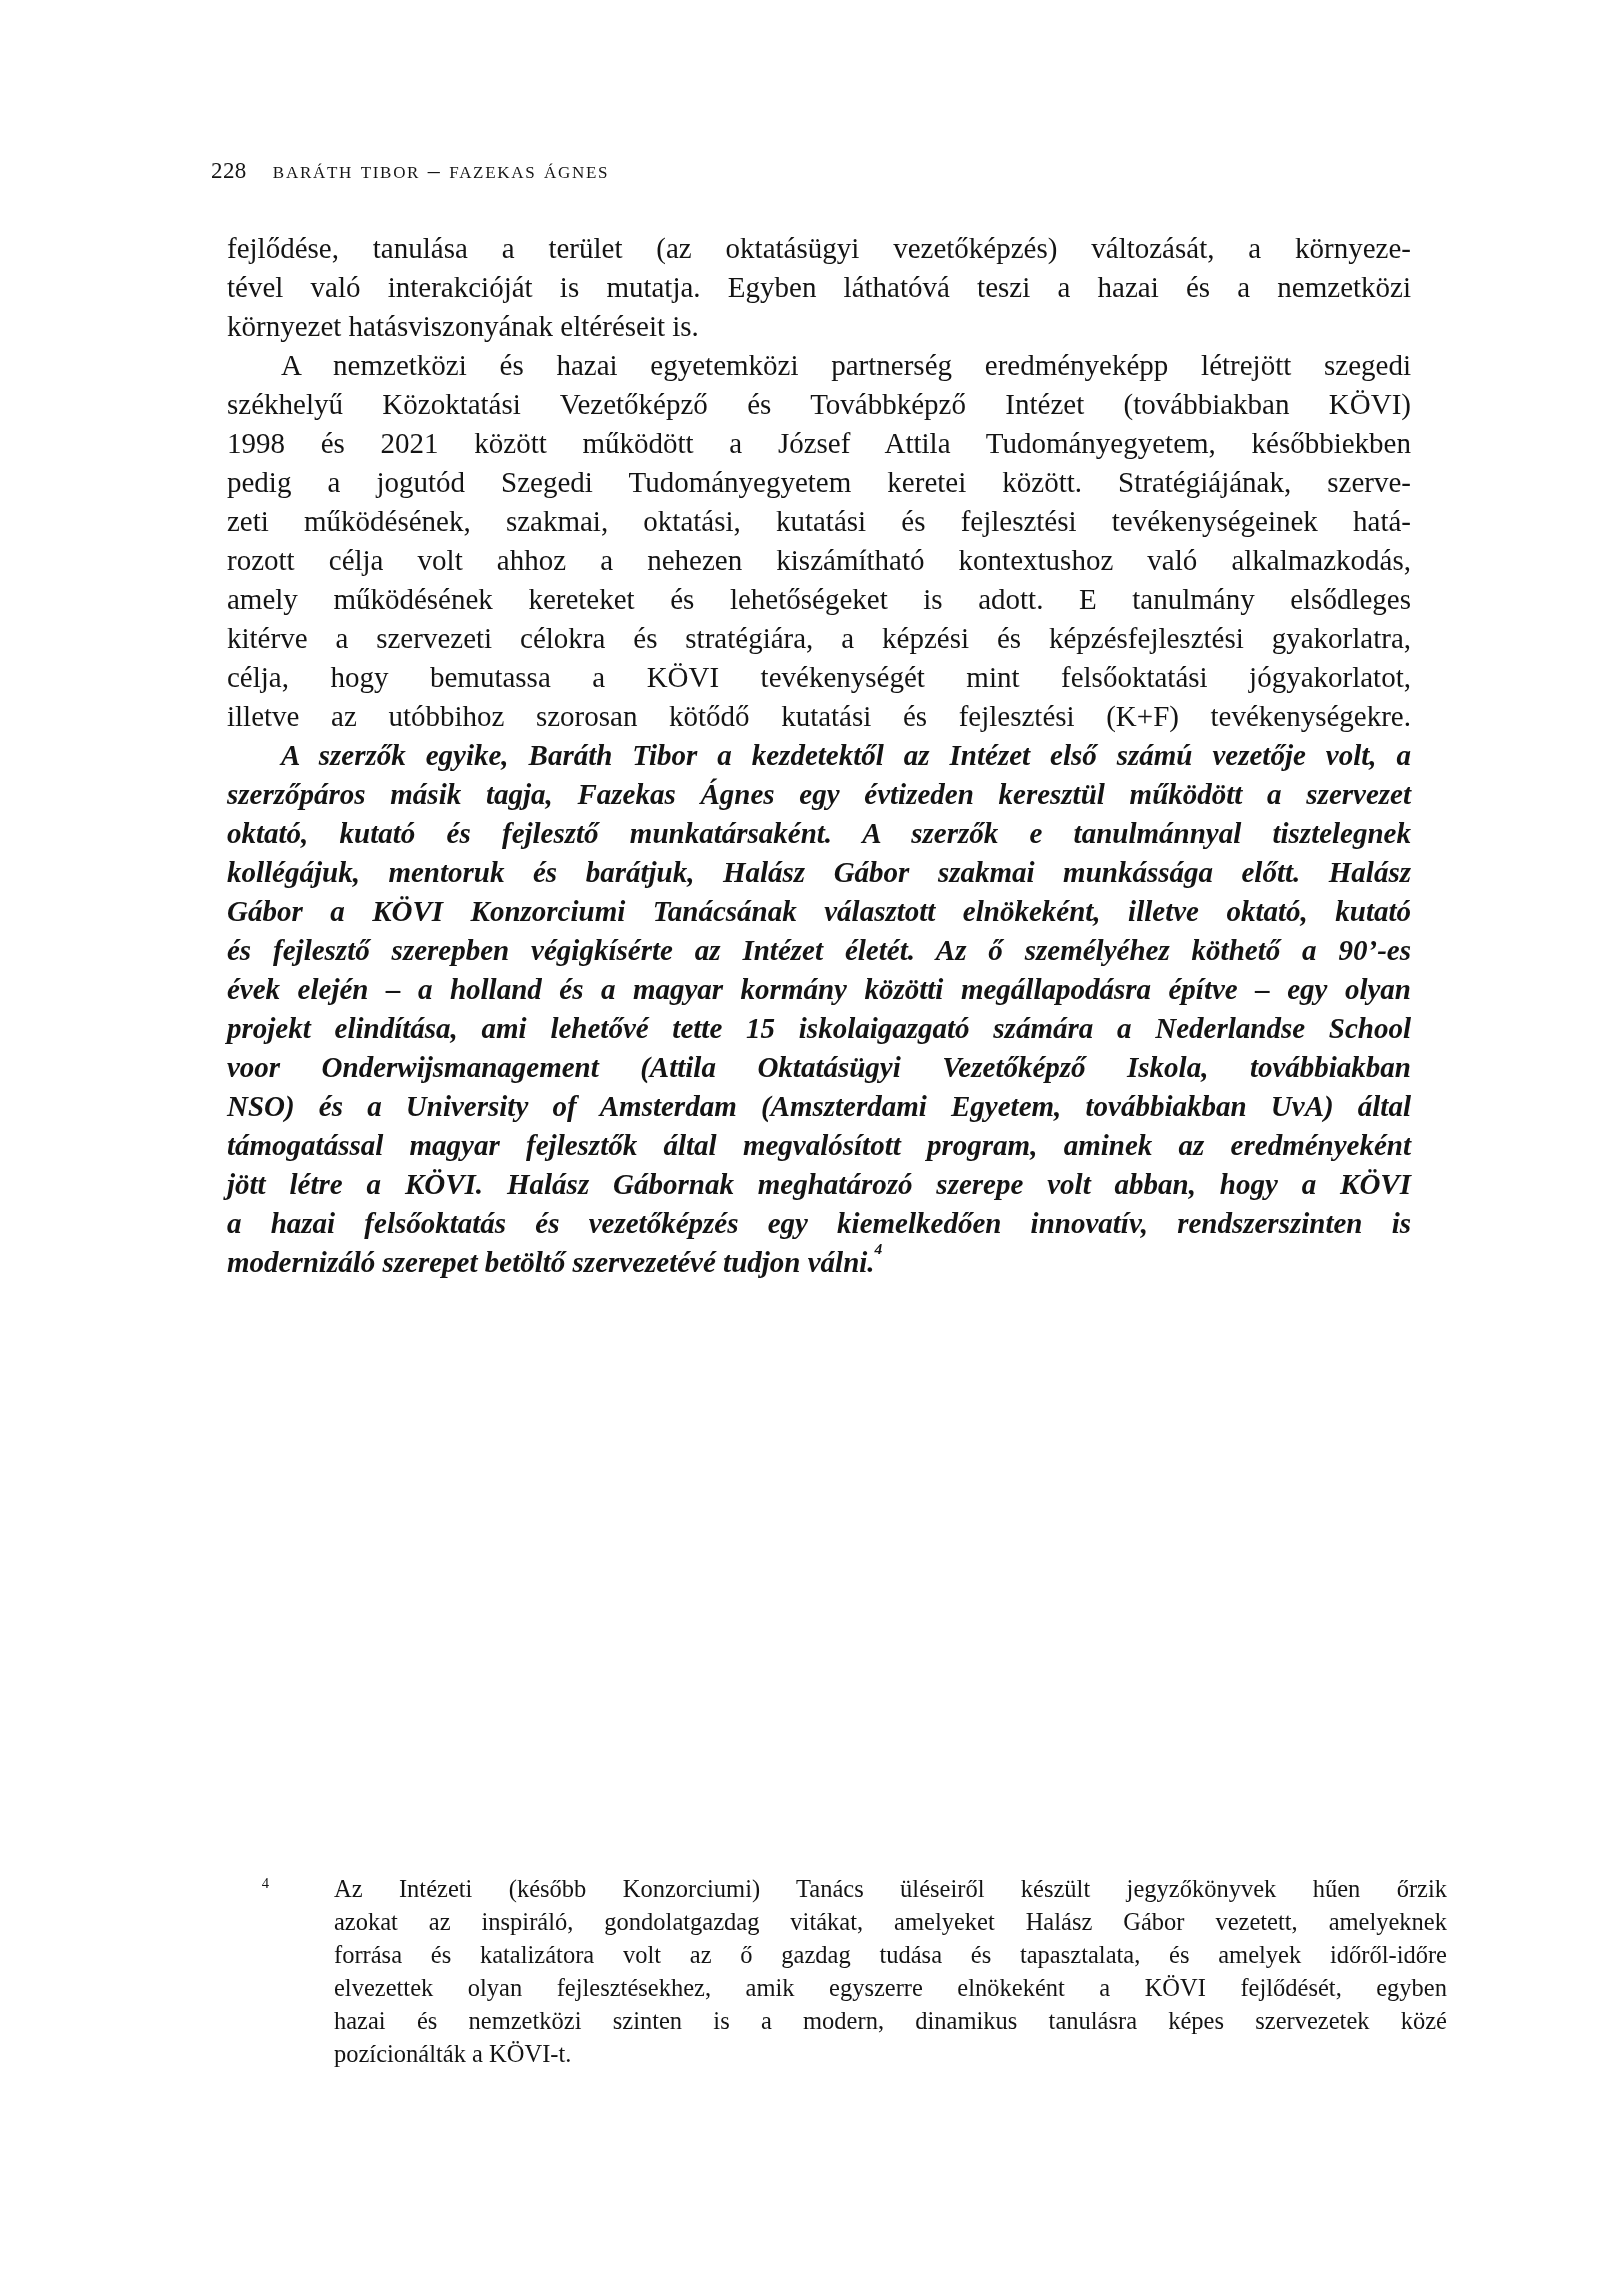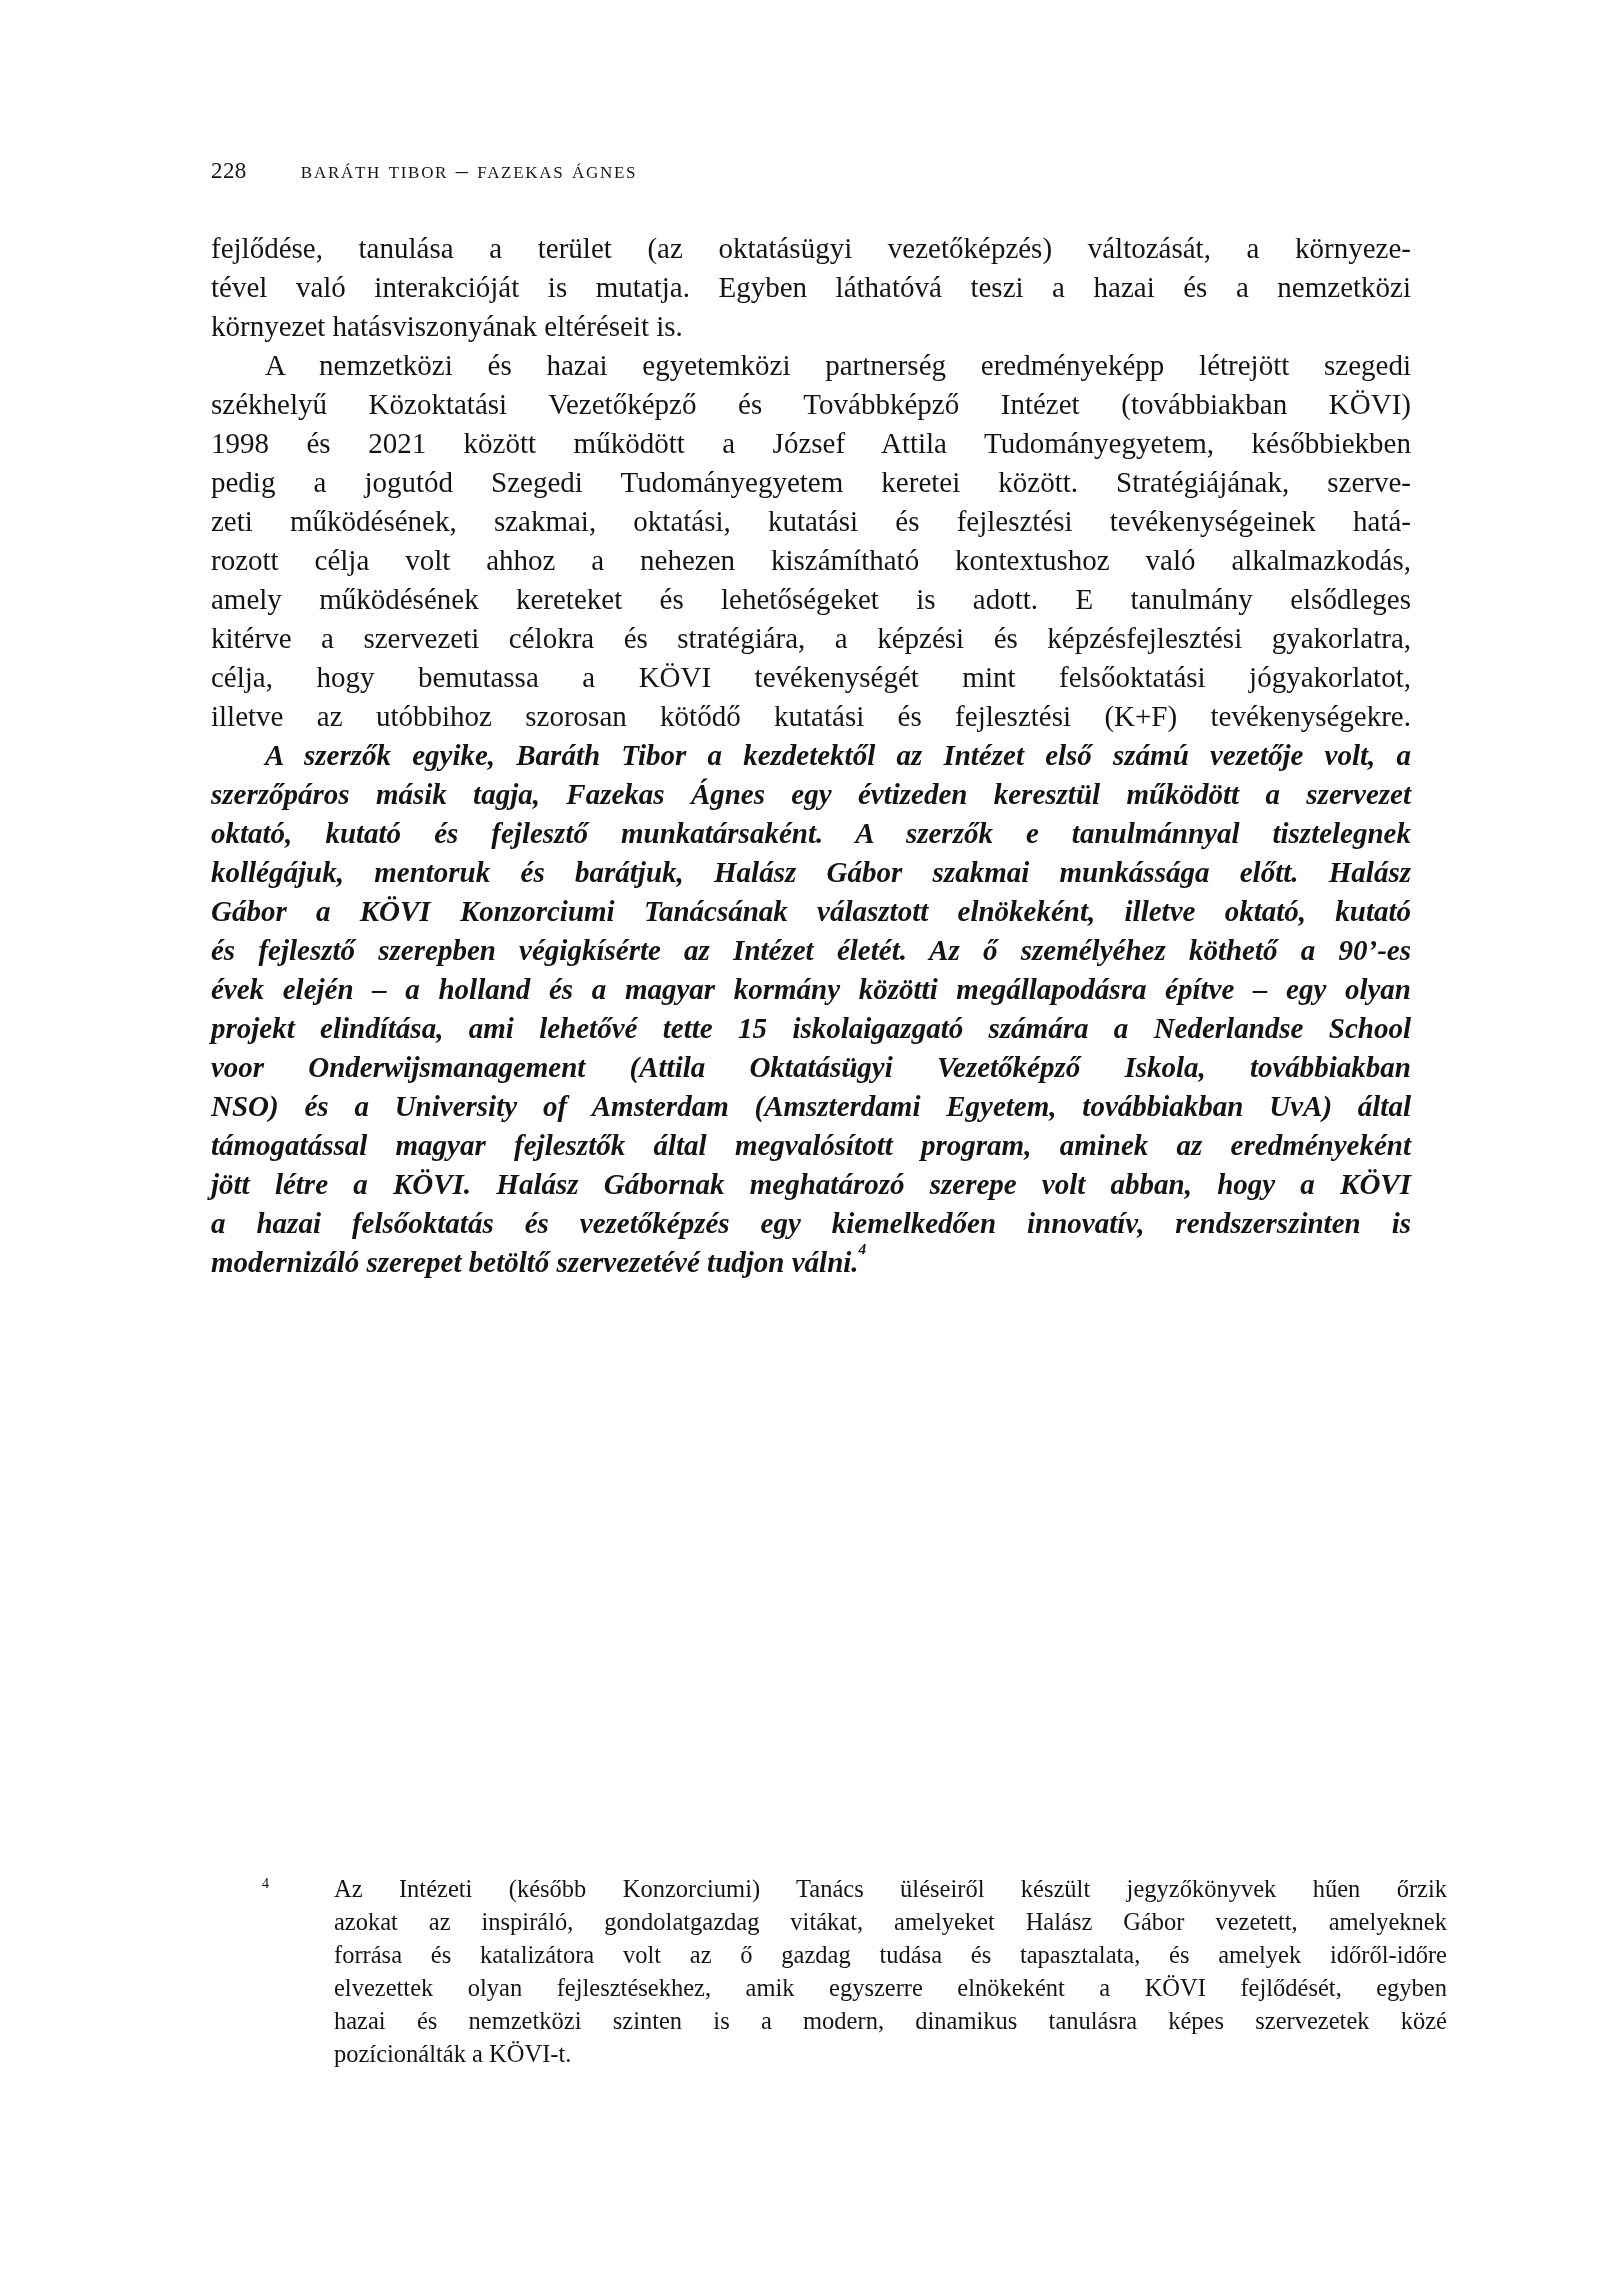--- a/index.html
+++ b/index.html
@@ -15,21 +15,21 @@
 
   .running-head {
     position: absolute;
     left: 211px;
     top: 153px;
     font-size: 23px;
     line-height: 34px;
     letter-spacing: 0.4px;
     white-space: nowrap;
   }
-  .running-head .pageno { margin-right: 48px; }
+  .running-head .pageno { margin-right: 20px; }
   .running-head .authors {
     font-variant: small-caps;
     text-transform: lowercase;
     letter-spacing: 1.7px;
     font-size: 24px;
   }
 
   .body-text {
     position: absolute;
     left: 211px;
@@ -38,20 +38,21 @@
     font-size: 29px;
     line-height: 39px;
   }
   .line {
     display: block;
     height: 39px;
     white-space: nowrap;
     text-align: justify;
     text-align-last: justify;
     overflow: visible;
+    margin-left: 16px;
   }
   .line.last { text-align-last: left; }
   .line.indent { padding-left: 54px; }
   .italic { font-style: italic; font-weight: bold; }
   sup.fnref { font-size: 15.5px; vertical-align: top; line-height: 1; position: relative; top: -1.7px; }
 
   .footnotes {
     position: absolute;
     left: 260px;
     top: 1872px;

